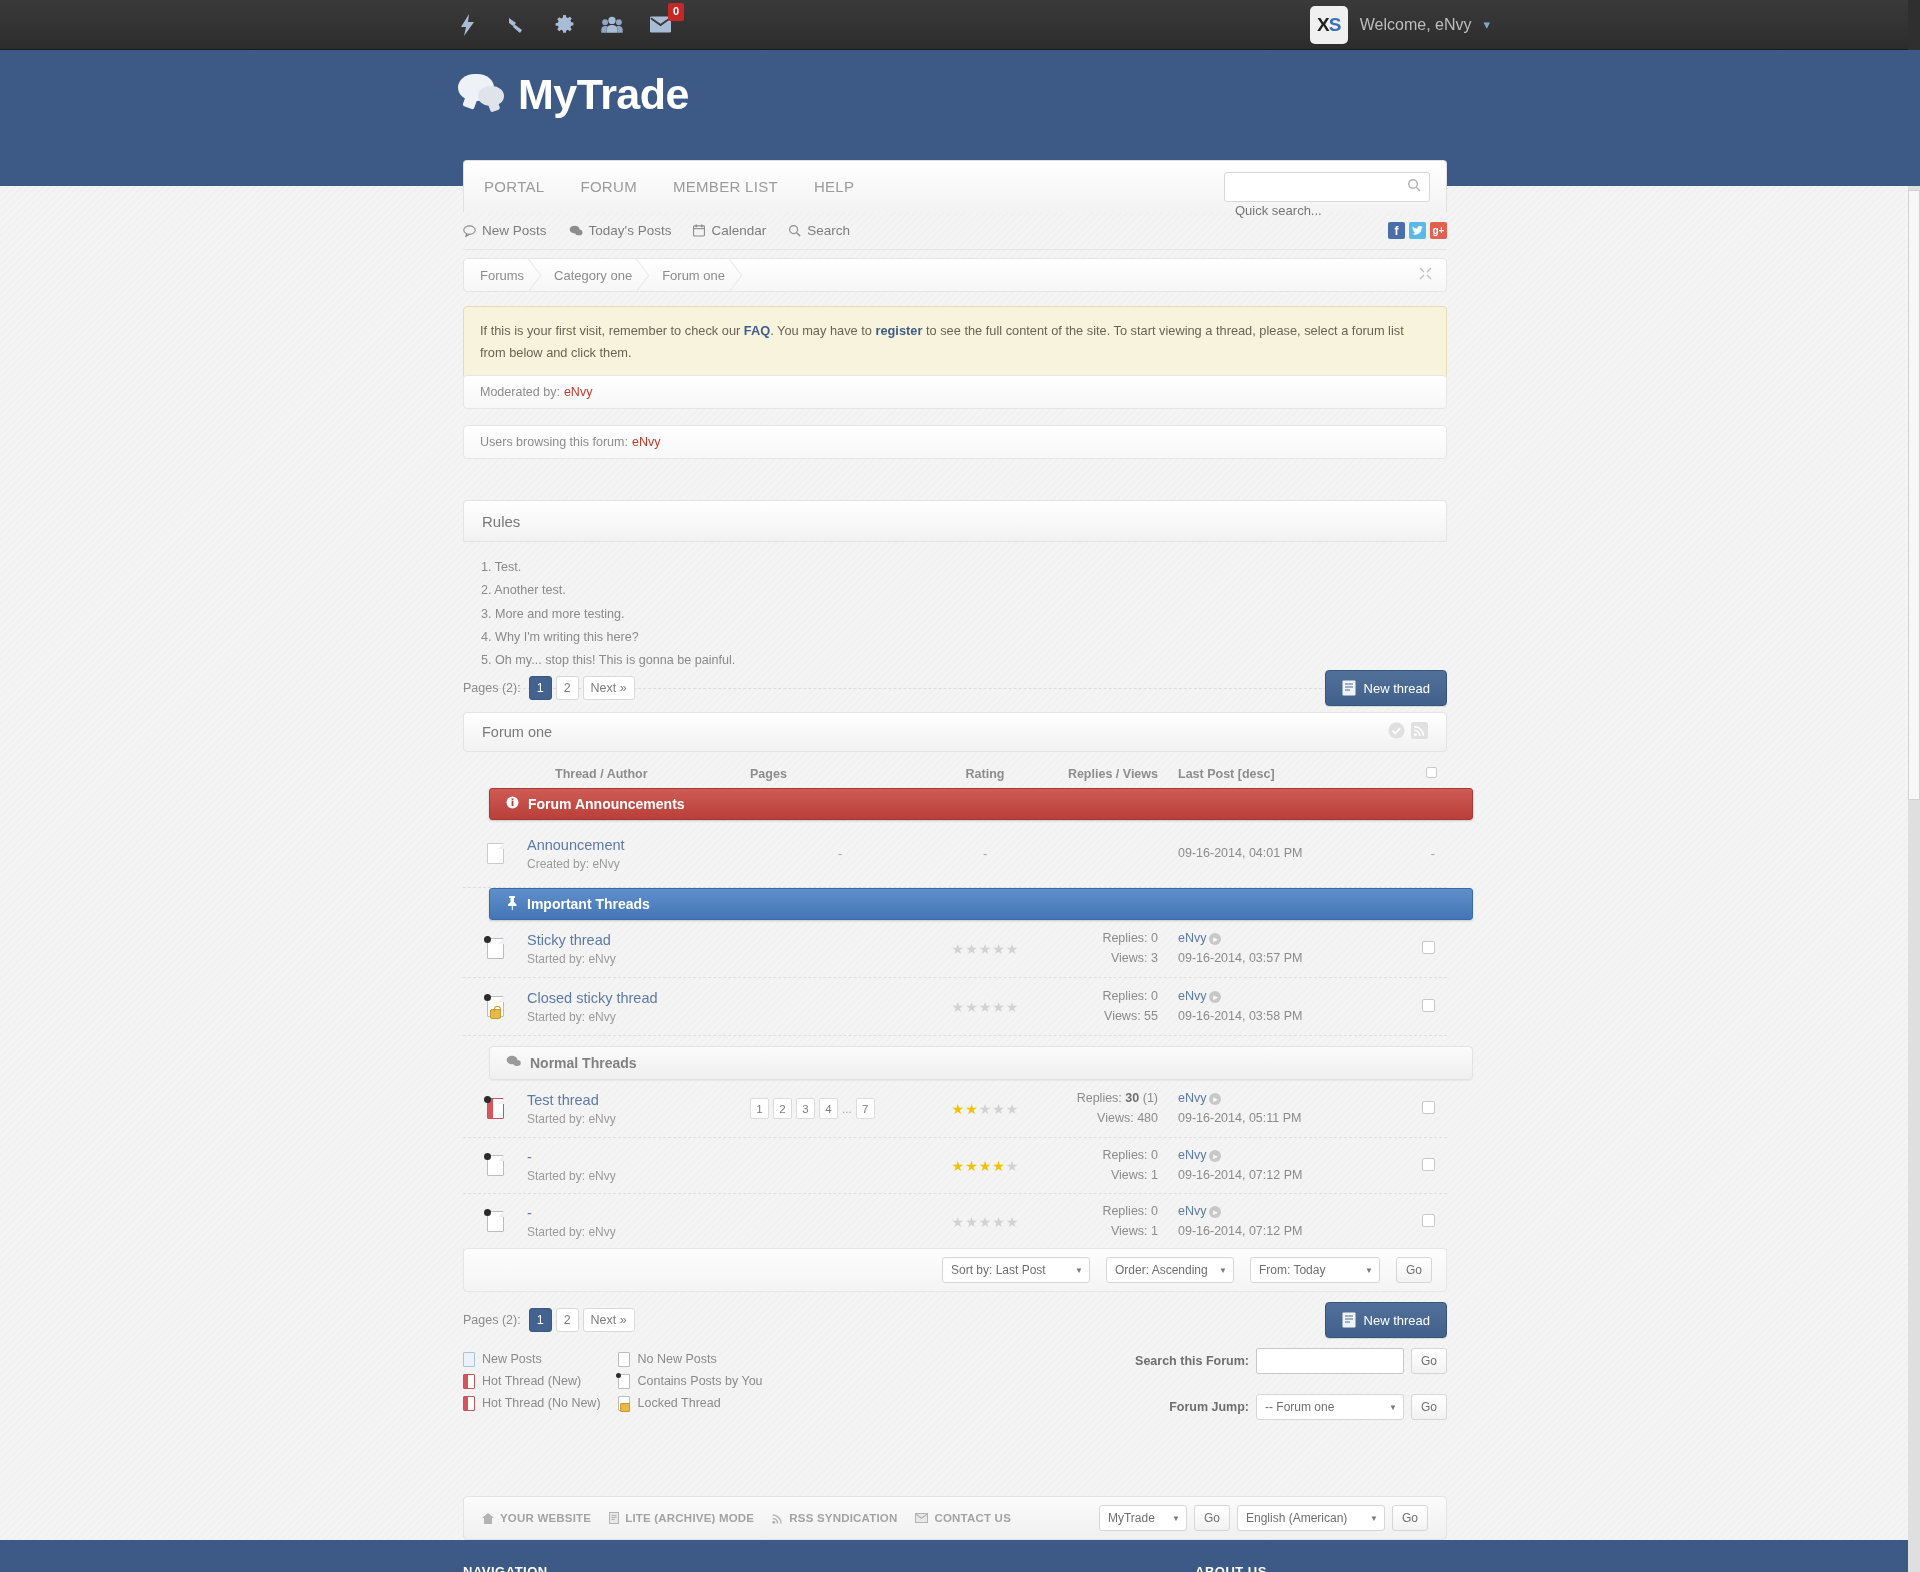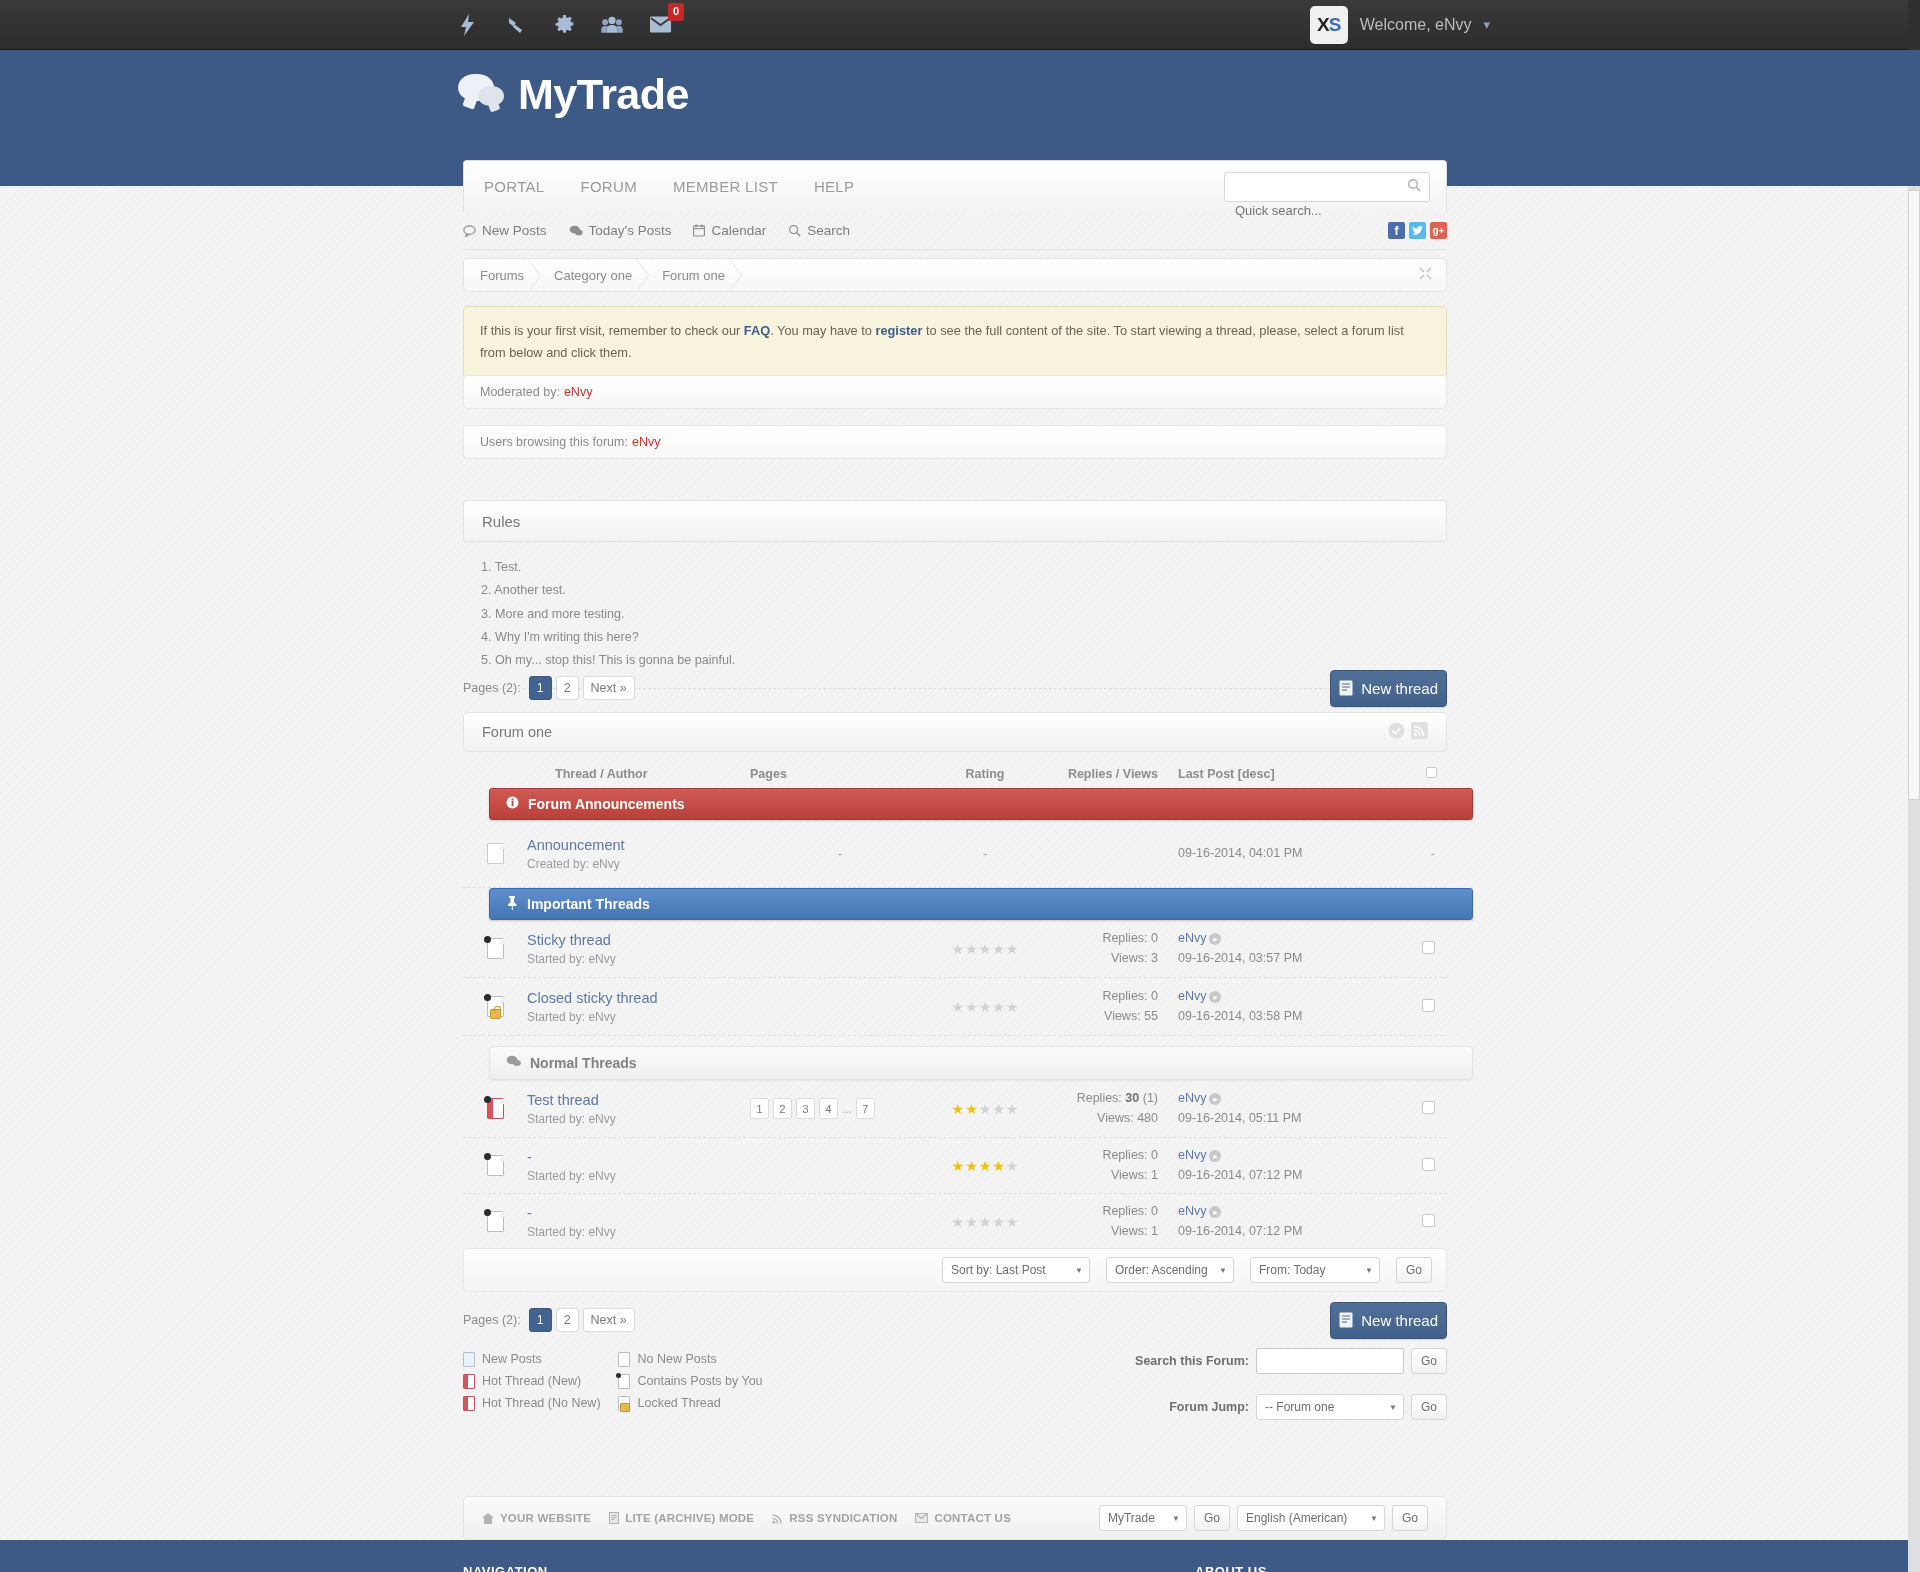--- a/index.html
+++ b/index.html
@@ -151,21 +151,21 @@
   .pg {
     display:inline-flex; align-items:center; justify-content:center;
     min-width:22px; height:24px; padding:0 7px; margin-right:4px;
     border:1px solid #d9d9d9; background:#fff; border-radius:3px;
     font-size:12.5px; color:#7c7c7c; text-decoration:none;
   }
   .pg.active { background:#42628f; border-color:#3b587f; color:#fff; }
   .newthread {
     margin-left:auto; display:flex; align-items:center; gap:8px;
     background:linear-gradient(#517099,#41618c); border:1px solid #38557c;
-    color:#fff; font-size:15px; padding:9px 8px; border-radius:4px;
+    color:#fff; font-size:13px; padding:9px 16px; border-radius:4px;
     box-shadow:0 1px 1px rgba(0,0,0,0.12);
   }
 
   
   .forumhead {
     position:absolute; left:463px; top:712px; width:984px; height:40px;
     display:flex; align-items:center; padding:0 18px;
     background:linear-gradient(#ffffff,#f1f1f1); border:1px solid #e3e3e3; border-radius:4px;
     font-size:14.5px; color:#7a7a7a;
   }

